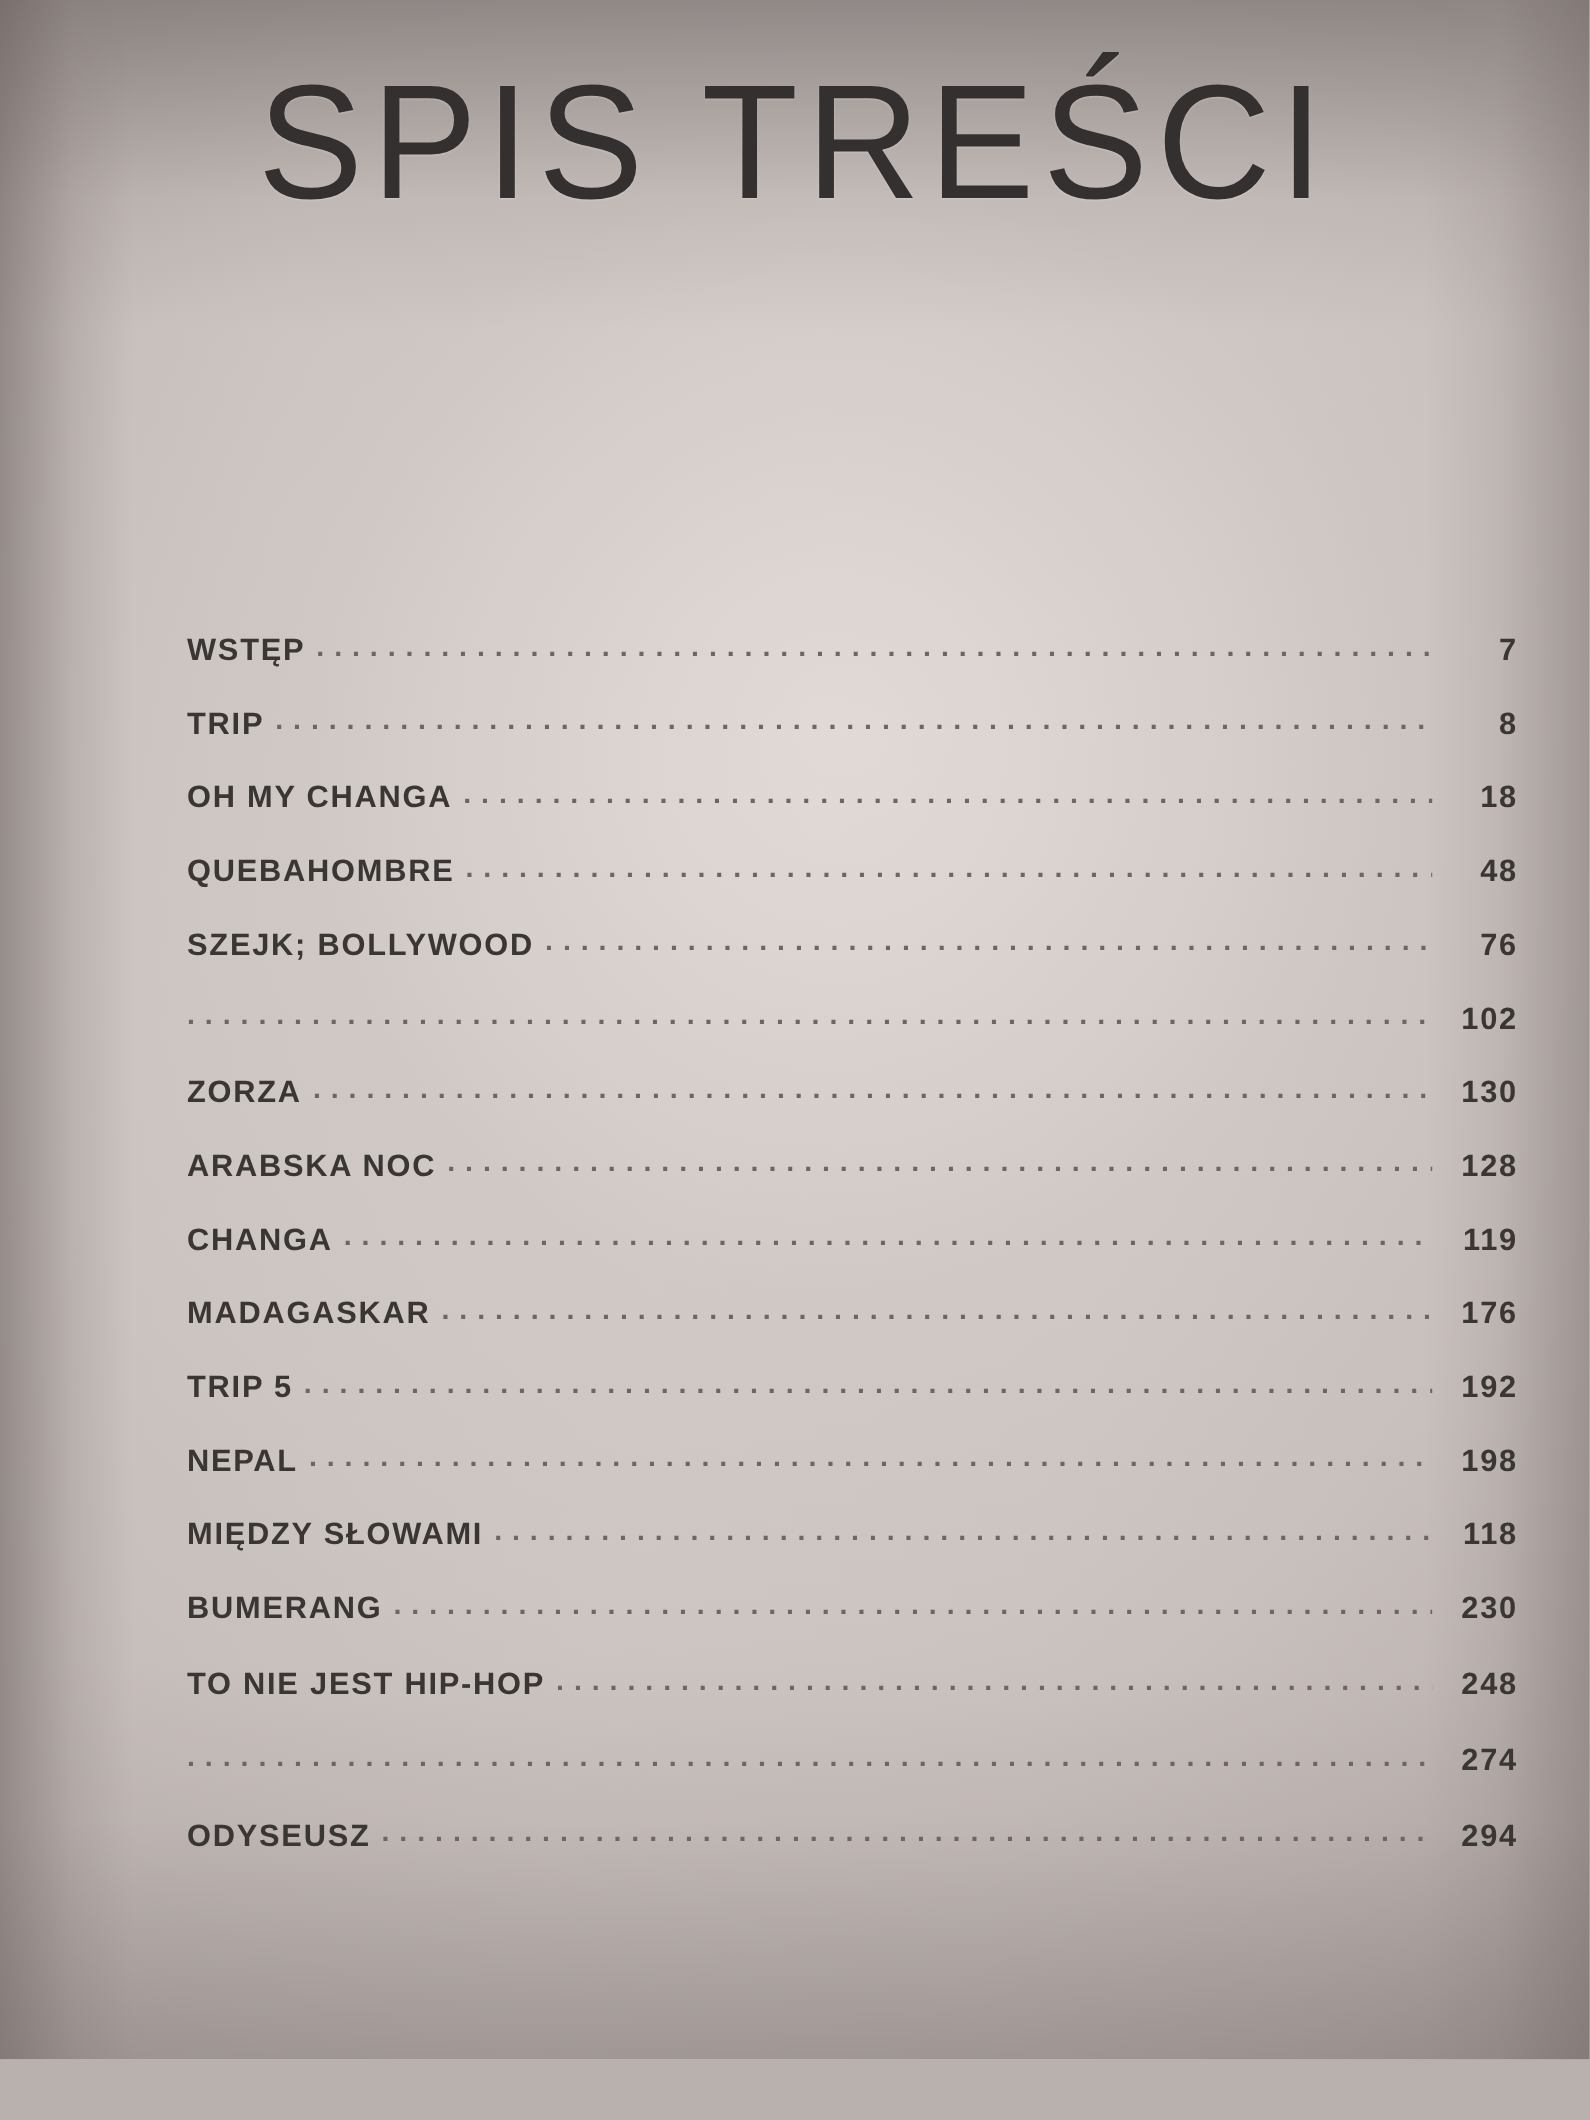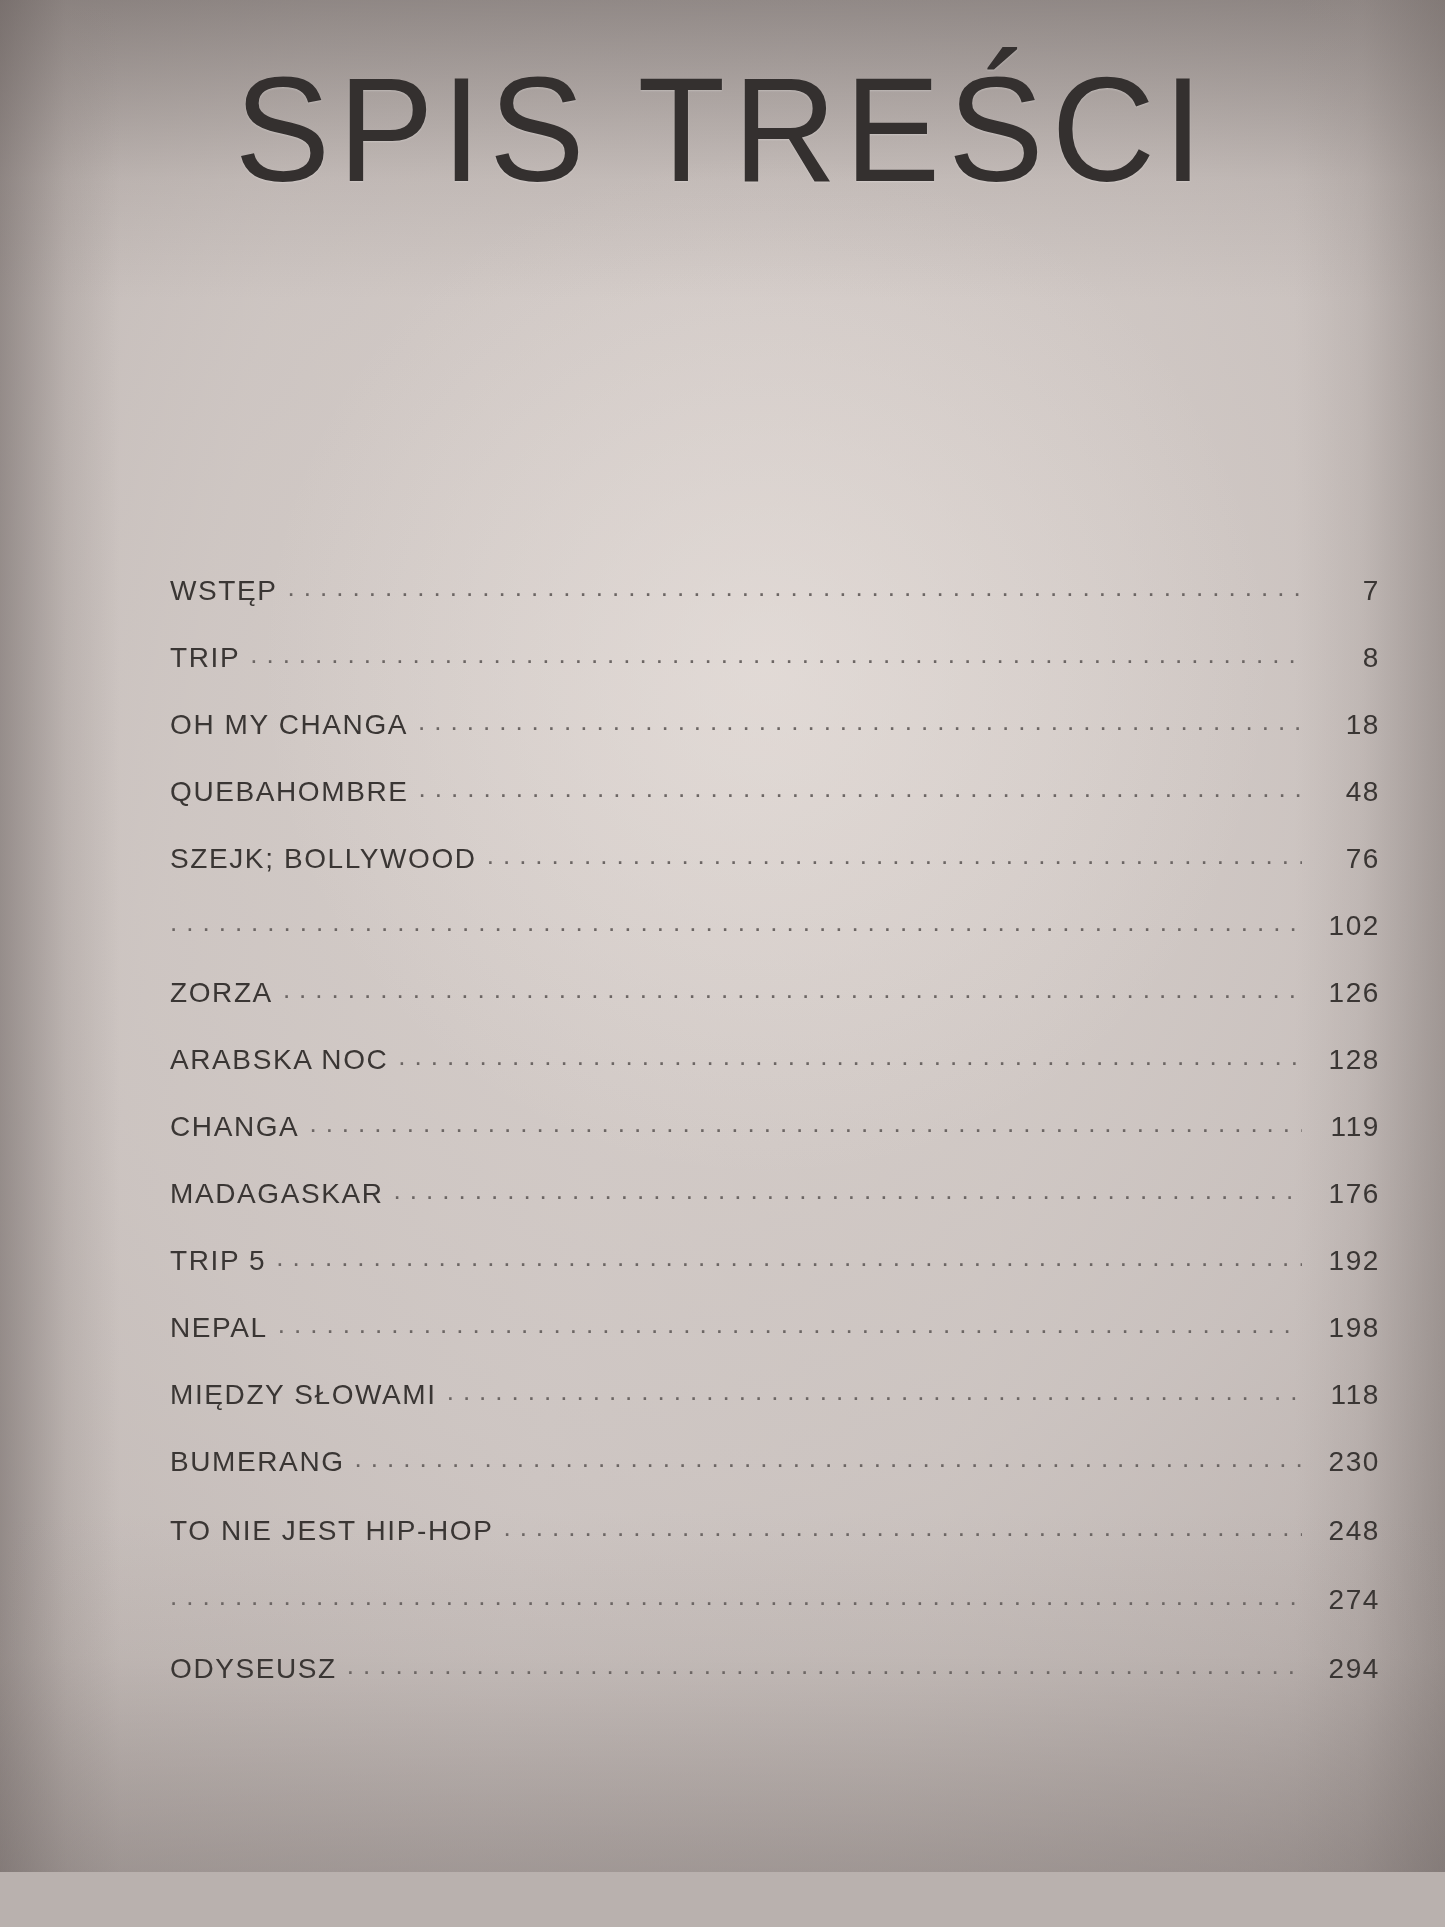--- a/index.html
+++ b/index.html
@@ -85,21 +85,21 @@
     left: 170px;
     top: 575px;
     width: 1210px;
   }
   .toc-row {
     display: flex;
     align-items: baseline;
     font-size: 28px;
     letter-spacing: 1.6px;
     color: #3a3634;
-    font-weight: 400;
+    font-weight: 700;
     margin-bottom: 0;
     height: 67px;
   }
   .toc-label {
     white-space: nowrap;
     padding-right: 10px;
   }
   .toc-dots {
     flex: 1 1 auto;
     overflow: hidden;
@@ -167,21 +167,21 @@
     </div>
 
     <div class="toc-row r5">
       <span class="toc-dots">...........................................................................................................</span>
       <span class="toc-page">102</span>
     </div>
 
     <div class="toc-row r6">
       <span class="toc-label">ZORZA</span>
       <span class="toc-dots">...........................................................................................................</span>
-      <span class="toc-page">126</span>
+      <span class="toc-page">130</span>
     </div>
 
     <div class="toc-row r7">
       <span class="toc-label">ARABSKA NOC</span>
       <span class="toc-dots">...........................................................................................................</span>
       <span class="toc-page">128</span>
     </div>
 
     <div class="toc-row r8">
       <span class="toc-label">CHANGA</span>

